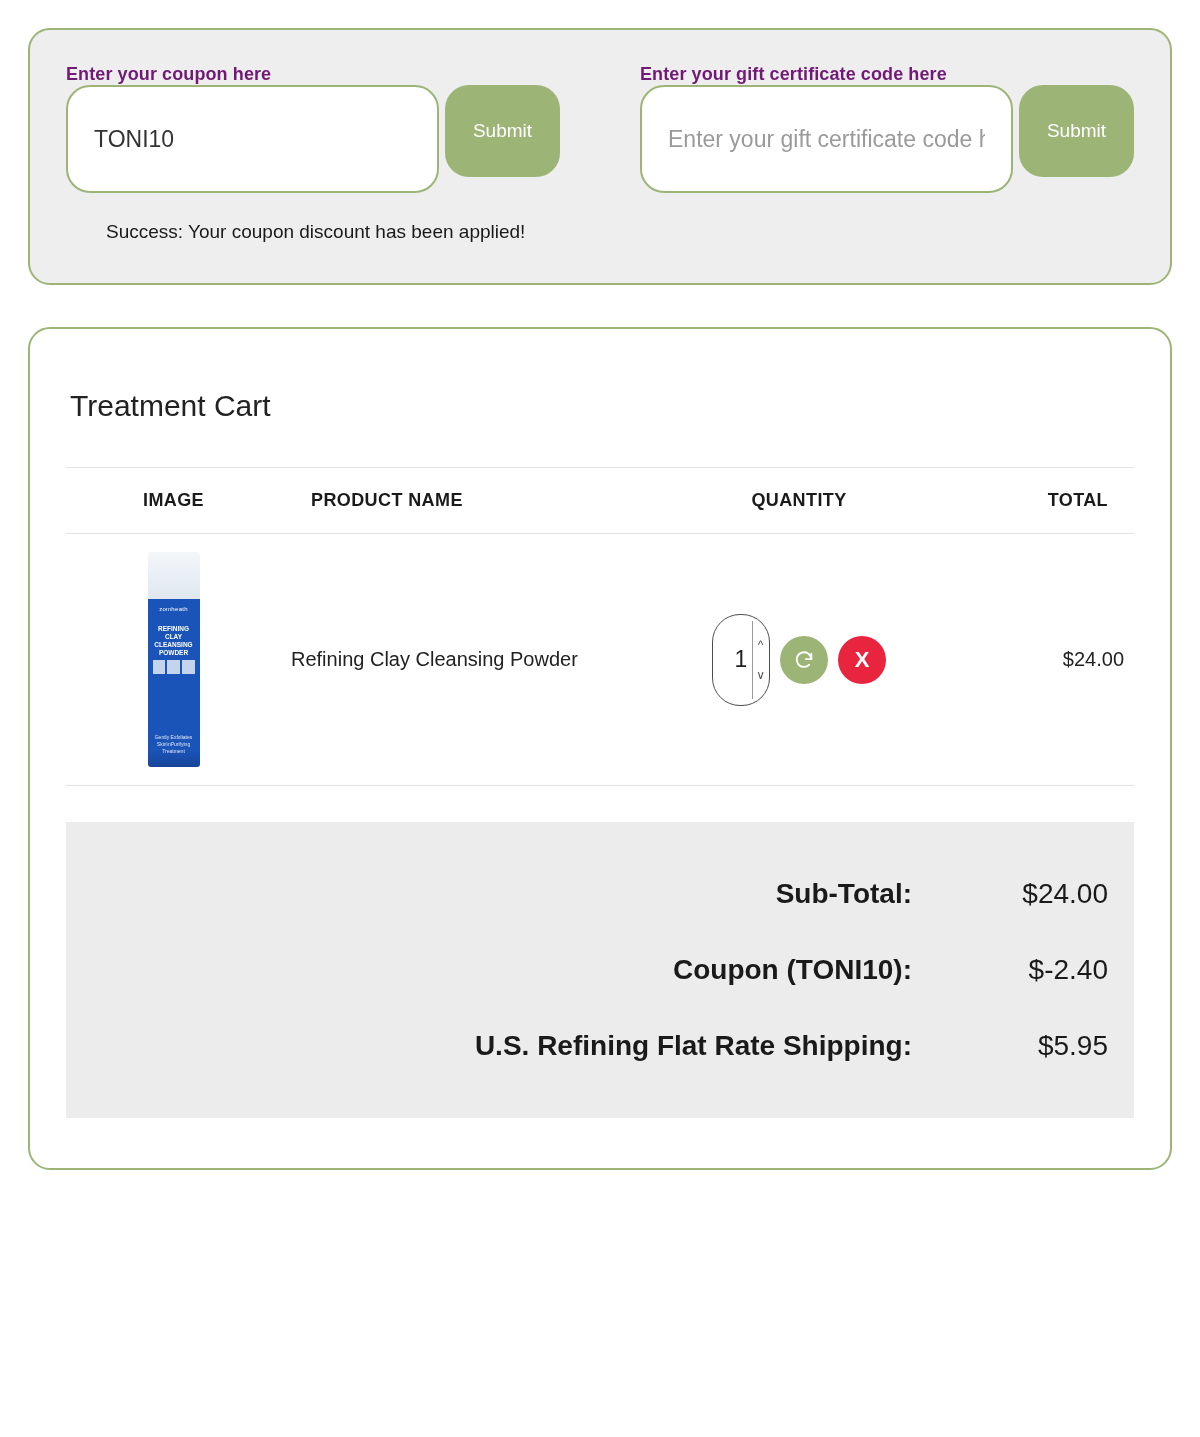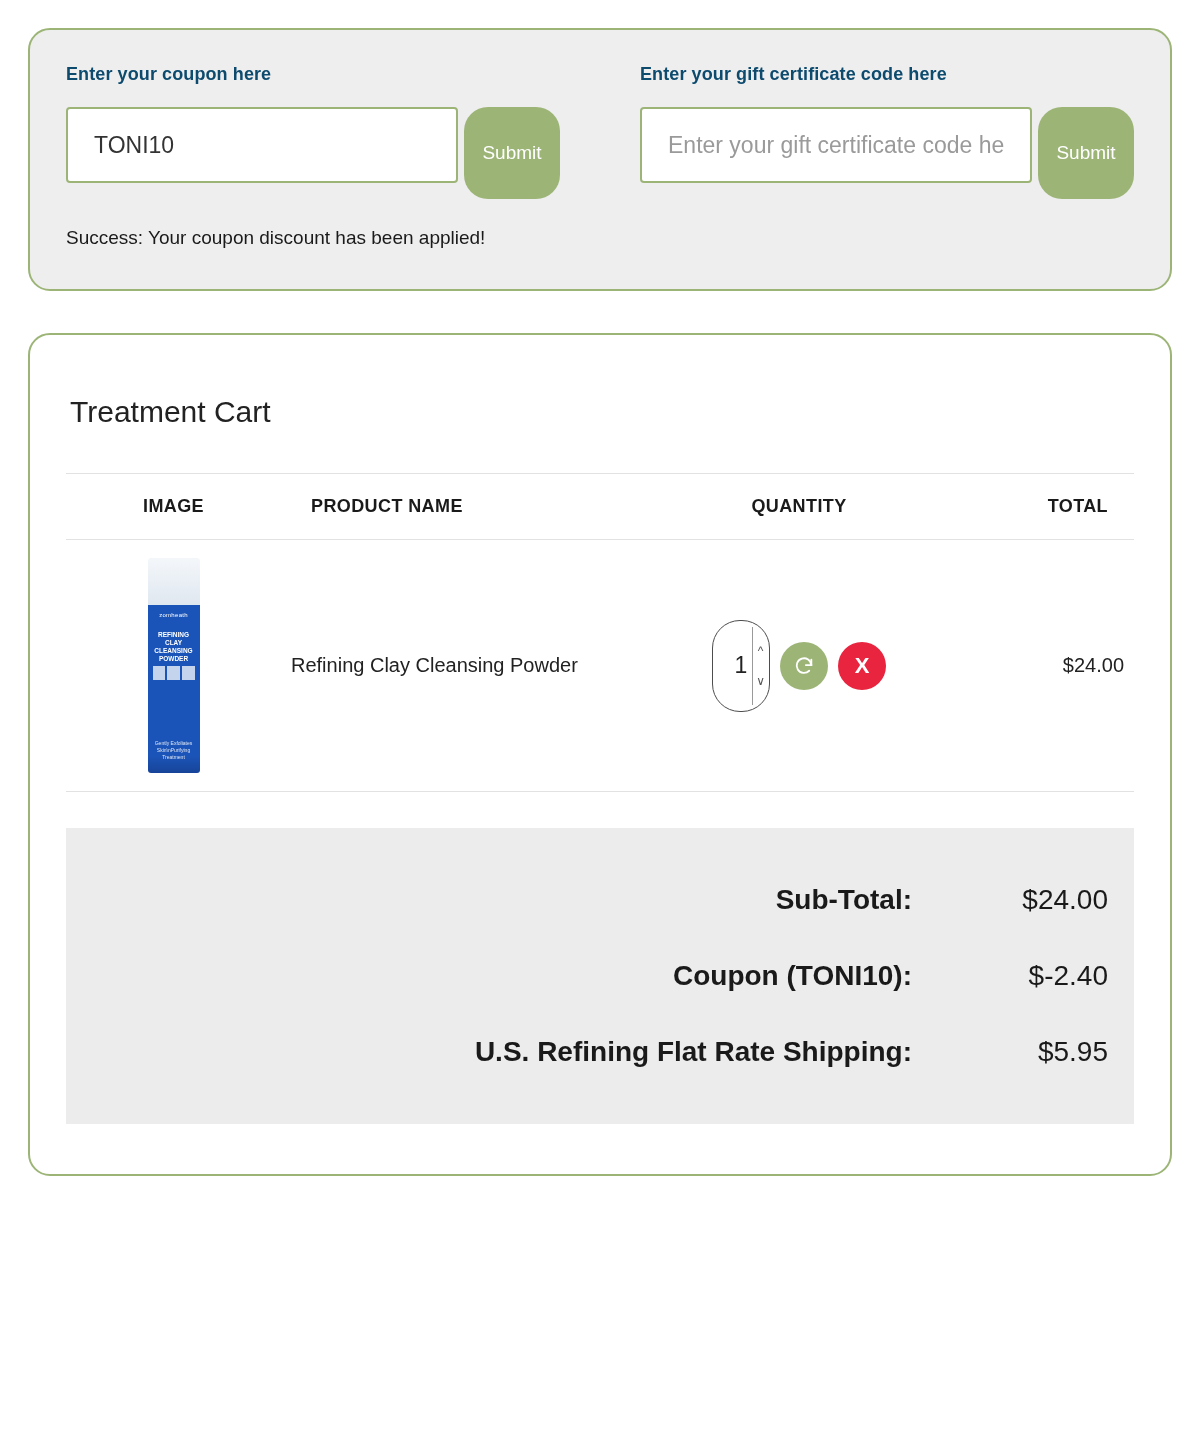--- a/index.html
+++ b/index.html
@@ -31,63 +31,63 @@
     display: flex;
     gap: 80px;
   }
   .coupon-col {
     flex: 1 1 0;
     min-width: 0;
   }
   .field-label {
     font-size: 18px;
     font-weight: bold;
-    color: #0c4a6e;
-    margin-bottom: 22px;
+    color: #701a75;
     letter-spacing: .1px;
   }
   .field-row {
     display: flex;
     align-items: stretch;
     gap: 6px;
   }
   .text-input {
     flex: 1 1 auto;
-    height: 76px;
+    height: 108px;
     border: 2px solid #9cb577;
-    border-radius: 4px;
+    border-radius: 24px;
     background: #ffffff;
     padding: 0 26px;
     font-size: 23px;
     color: #333333;
     font-family: "Liberation Sans", sans-serif;
     outline: none;
     min-width: 0;
   }
   .text-input::placeholder {
     color: #9a9a9a;
   }
   .submit-btn {
-    width: 96px;
+    width: 115px;
     height: 92px;
     border: none;
     border-radius: 24px;
     background: #9cb577;
     color: #ffffff;
     font-size: 19px;
     font-family: "Liberation Sans", sans-serif;
     cursor: pointer;
     line-height: 92px;
     text-align: center;
     padding: 0;
   }
   .success-msg {
     margin-top: 28px;
     font-size: 19px;
     color: #1a1a1a;
+    margin-left: 40px;
   }
 
   
   .cart-panel {
     border: 2px solid #9cb577;
     border-radius: 22px;
     background: #ffffff;
     padding: 46px 36px 50px 36px;
   }
   .cart-title {

